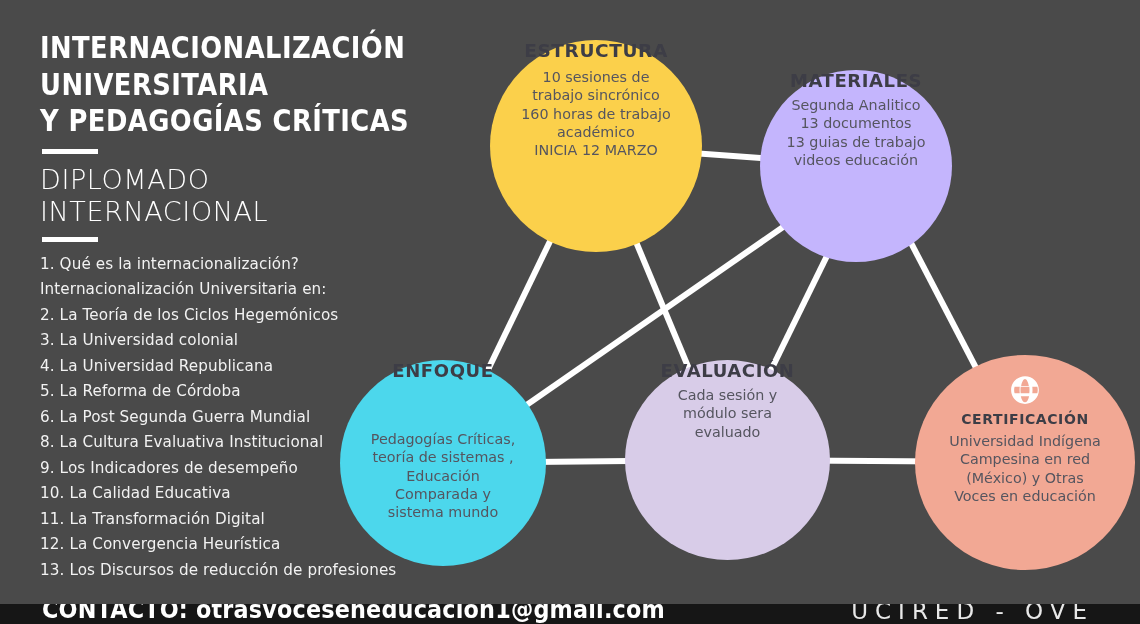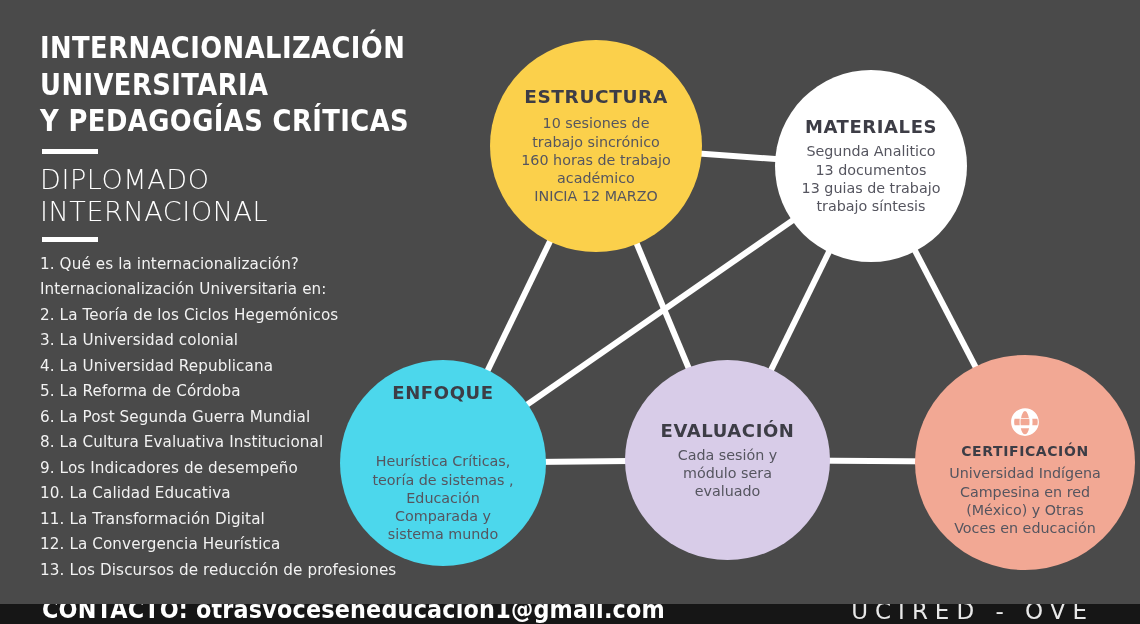--- a/index.html
+++ b/index.html
@@ -79,21 +79,20 @@
     width: 810px;
     height: 570px;
   }
 
   .node {
     position: absolute;
     border-radius: 50%;
     display: flex;
     flex-direction: column;
     align-items: center;
-    justify-content: center;
     text-align: center;
     box-sizing: border-box;
     padding: 0 8px;
   }
   .node-title {
     font-weight: bold;
     font-size: 18px;
     letter-spacing: 0.6px;
     color: #3d3d46;
     margin-bottom: 5px;
@@ -104,23 +103,23 @@
     color: #55555f;
   }
 
   #node-estructura {
     left: 160px; top: 20px;
     width: 212px; height: 212px;
     background: #fbd04b;
   }
   #node-estructura .node-title { margin-bottom: 7px; font-size: 18.5px; }
   #node-materiales {
-    left: 445px; top: 50px;
+    left: 430px; top: 50px;
     width: 192px; height: 192px;
-    background: #ffffff;
+    background: #c4b5fd;
   }
   #node-enfoque {
     left: 10px; top: 340px;
     width: 206px; height: 206px;
     background: #4cd7ec;
     gap: 44px;
   }
   #node-evaluacion {
     left: 295px; top: 340px;
     width: 205px; height: 200px;
@@ -235,28 +234,28 @@
       <div>INICIA 12 MARZO</div>
     </div>
   </div>
 
   <div class="node" id="node-materiales">
     <div class="node-title">MATERIALES</div>
     <div class="node-body">
       <div>Segunda Analitico</div>
       <div>13 documentos</div>
       <div>13 guias de trabajo</div>
-      <div>trabajo síntesis</div>
+      <div>videos educación</div>
     </div>
   </div>
 
   <div class="node" id="node-enfoque">
     <div class="node-title">ENFOQUE</div>
     <div class="node-body">
-      <div>Heurística Críticas,</div>
+      <div>Pedagogías Críticas,</div>
       <div>teoría de sistemas ,</div>
       <div>Educación</div>
       <div>Comparada y</div>
       <div>sistema mundo</div>
     </div>
   </div>
 
   <div class="node" id="node-evaluacion">
     <div class="node-title">EVALUACIÓN</div>
     <div class="node-body">

